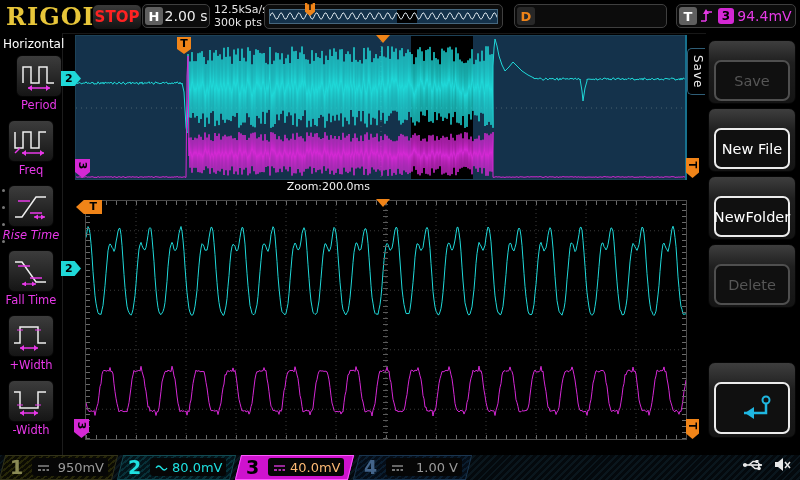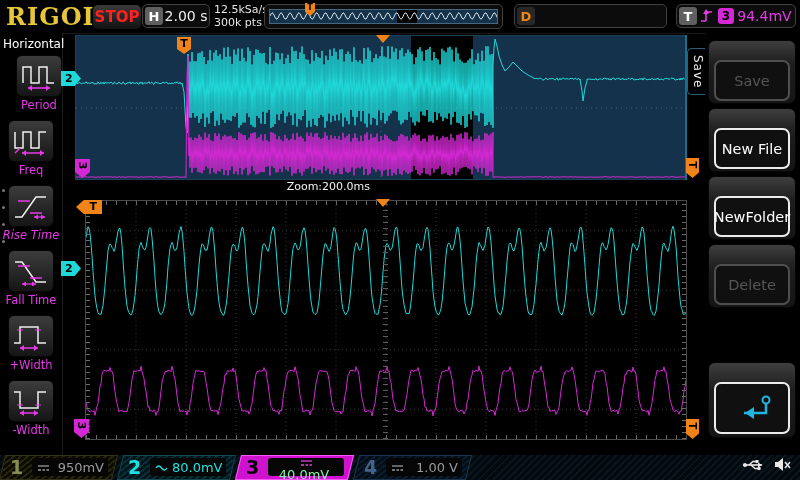--- a/index.html
+++ b/index.html
@@ -336,21 +336,21 @@
           <path d="M1 5 Q3.5 1 6.5 5 T12 5" stroke="#1fe0e0" stroke-width="1.3" fill="none"></path>
             </svg>
           </span>
         <span class="ch-val">80.0mV</span>
       </div>
     </div>
 
     <div class="ch-tab ch3" style="left:238px;">
       <div class="ch-bg"></div>
       <div class="ch-num" style="color:#000;">3</div>
-      <div class="ch-val-box" style="color:#86efac;flex-direction:column;">
+      <div class="ch-val-box" style="color:#fdba74;">
         <span class="cpl">
             <svg width="13" height="9" viewBox="0 0 13 9">
           <path d="M1 3 H12" stroke="#e63ae6" stroke-width="1.3"></path>
           <path d="M1 7 h3 M5.5 7 h2.5 M9.5 7 h2.5" stroke="#e63ae6" stroke-width="1.3"></path>
             </svg>
           </span>
         <span class="ch-val">40.0mV</span>
       </div>
     </div>
 

